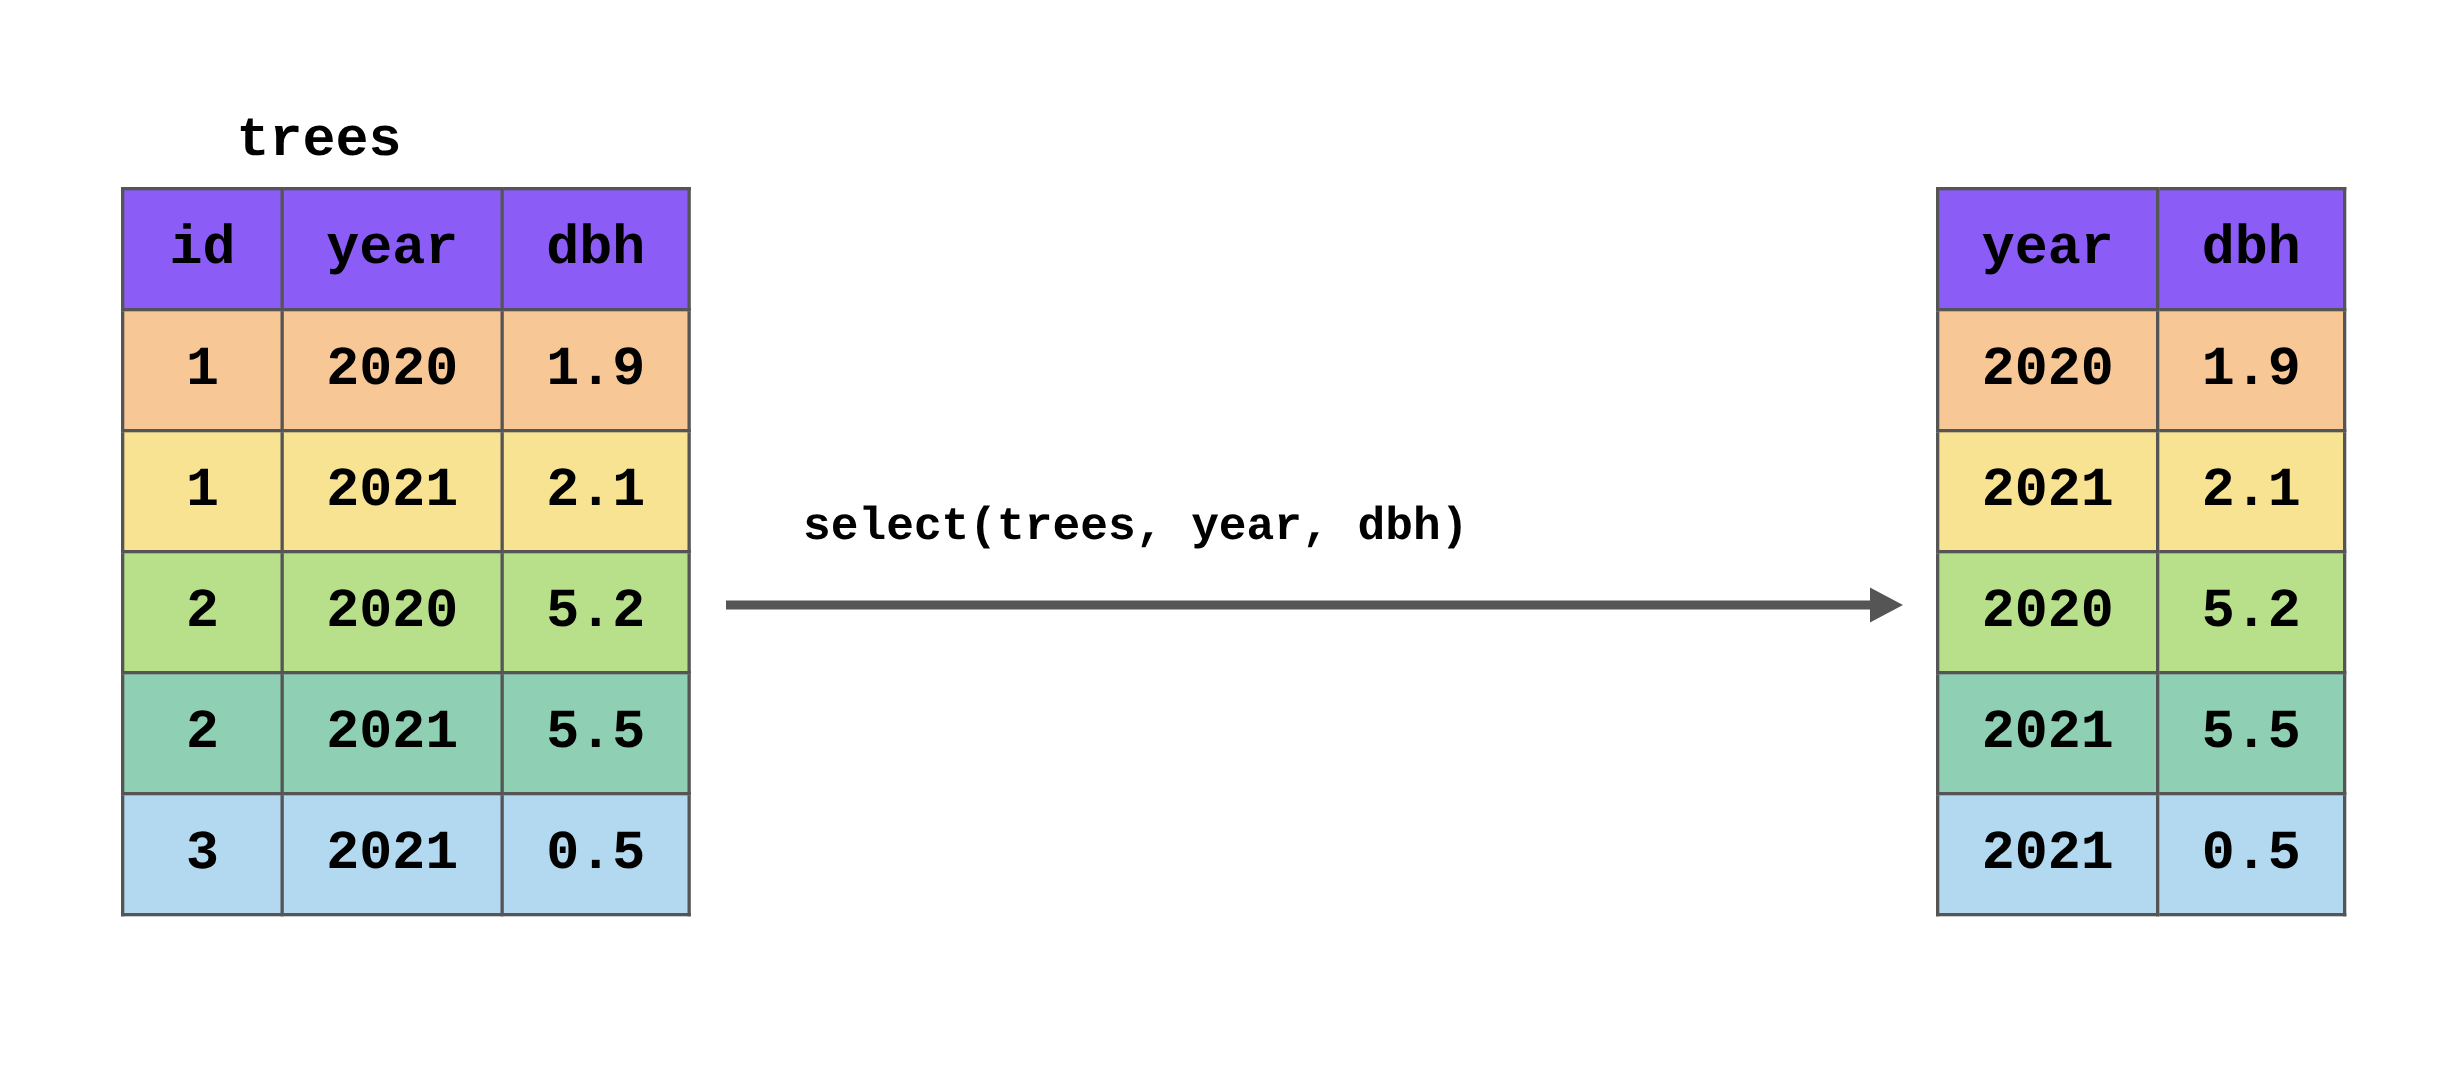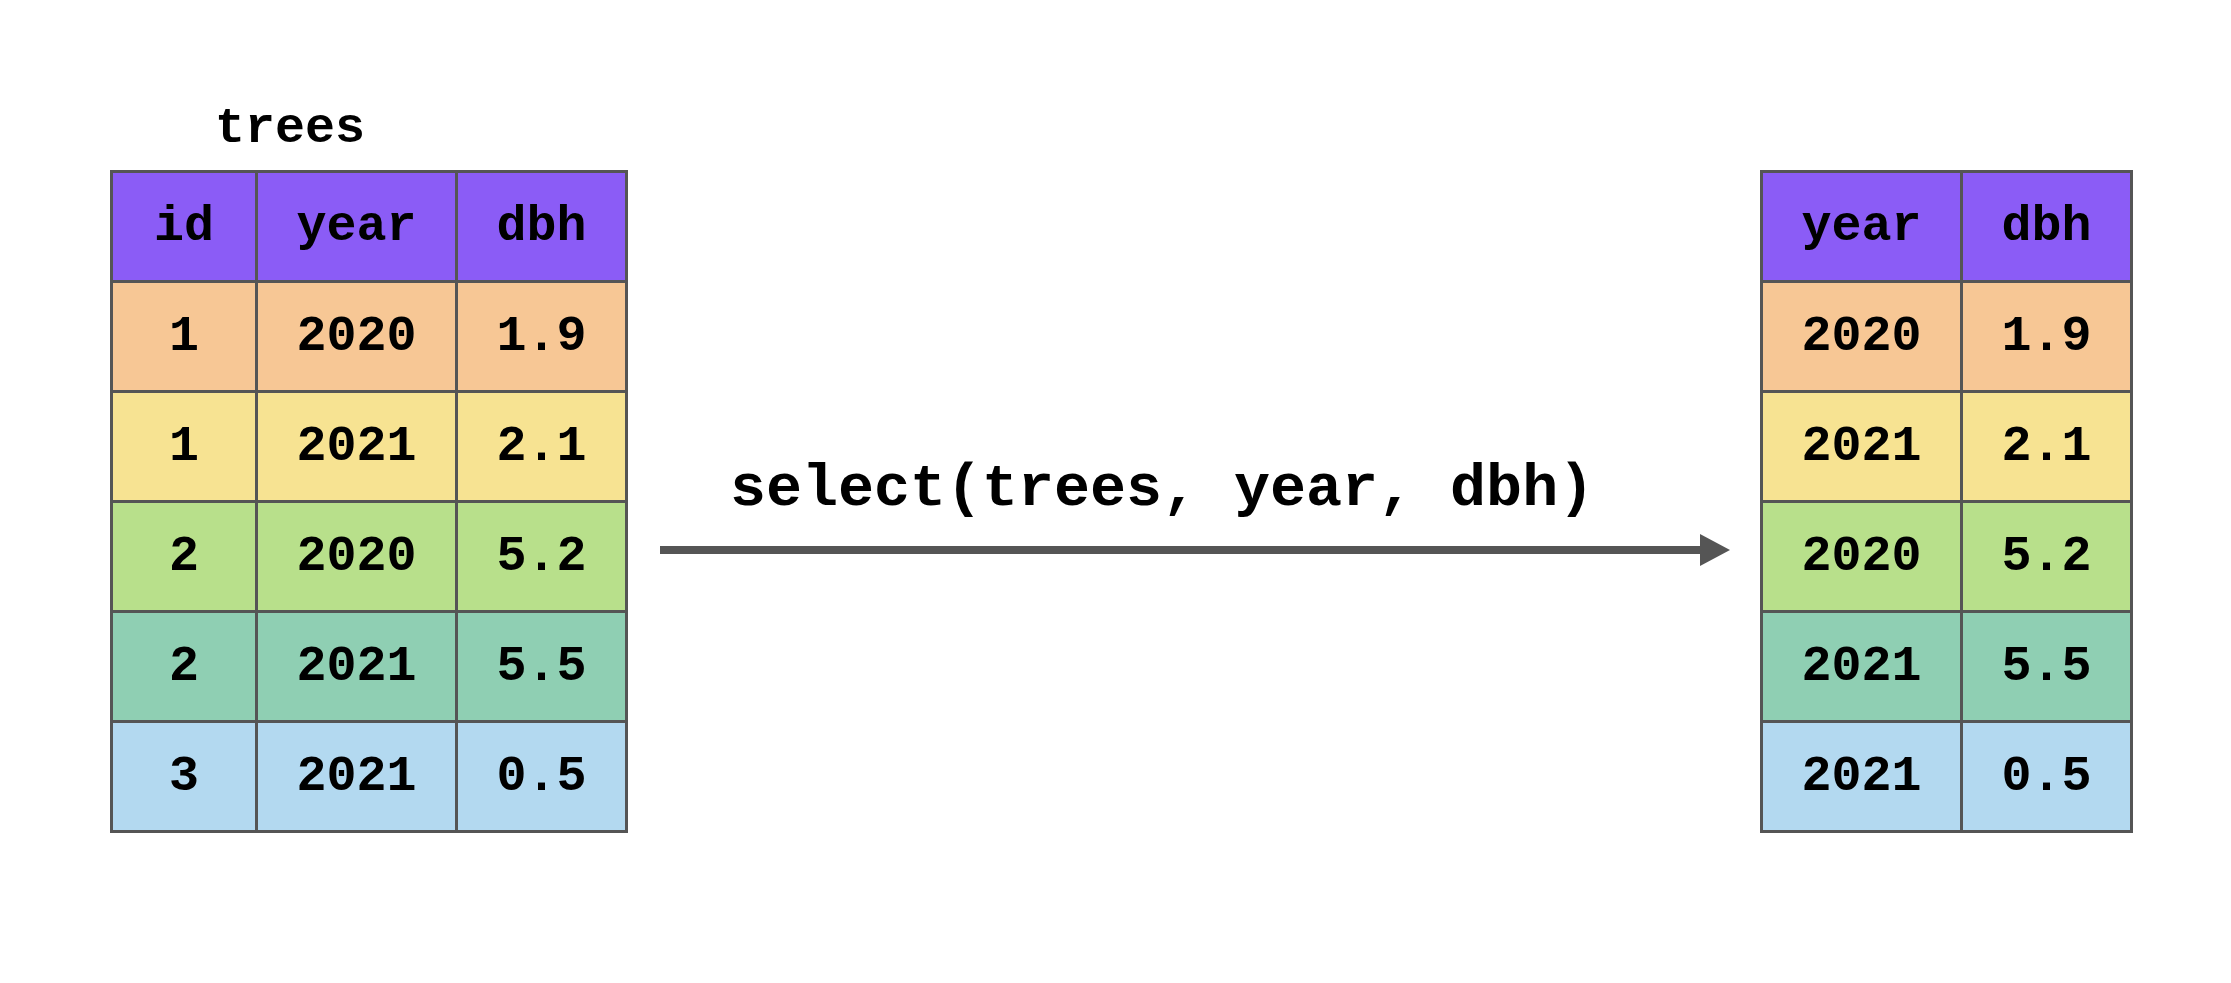--- a/index.html
+++ b/index.html
@@ -31,21 +31,21 @@
     .table td {
       height: 110px;
     }
     .table-title {
       position: absolute;
       font-size: 50px;
       font-weight: bold;
     }
     .code-label {
       position: absolute;
-      font-size: 60px;
+      font-size: 42px;
       font-weight: bold;
       white-space: pre;
     }
     .arrow-wrap {
       position: absolute;
     }
     .c-orange { background: #f7c795; }
     .c-yellow { background: #f7e392; }
     .c-green  { background: #b8e08b; }
     .c-teal   { background: #8fcfb3; }

